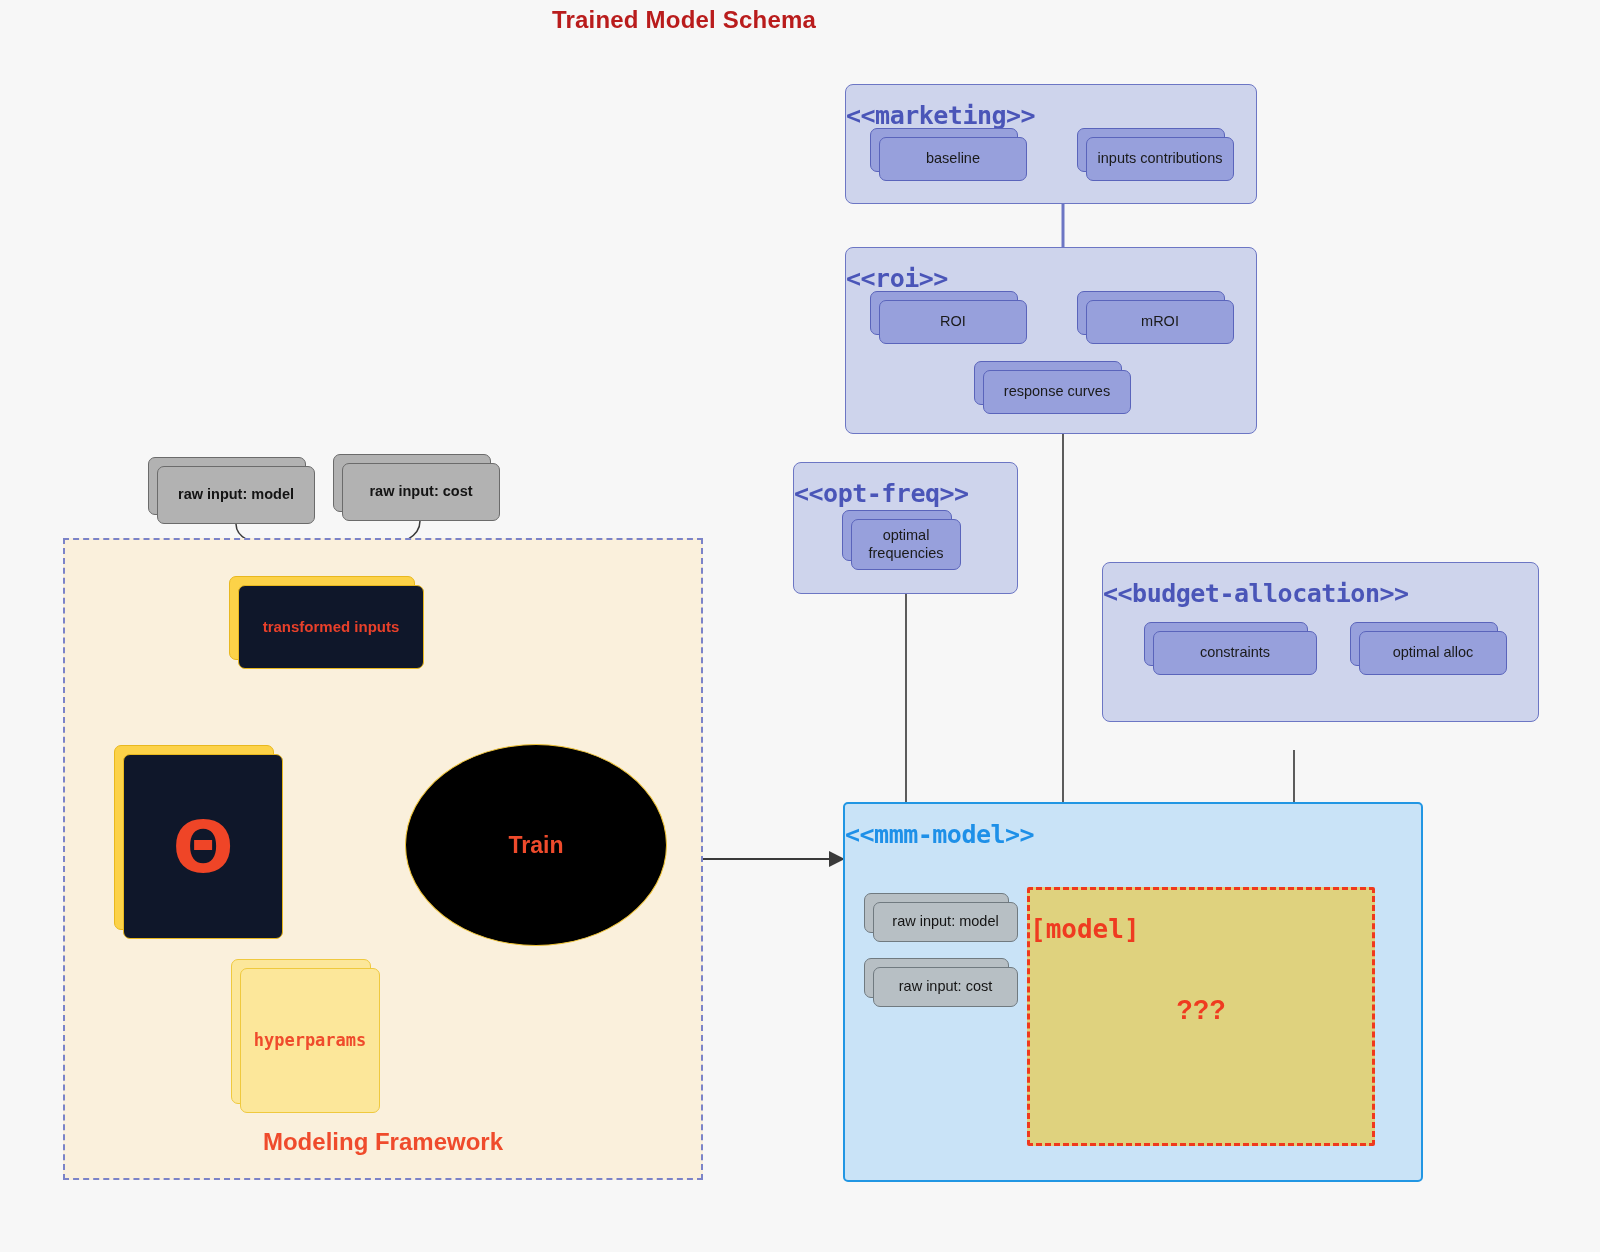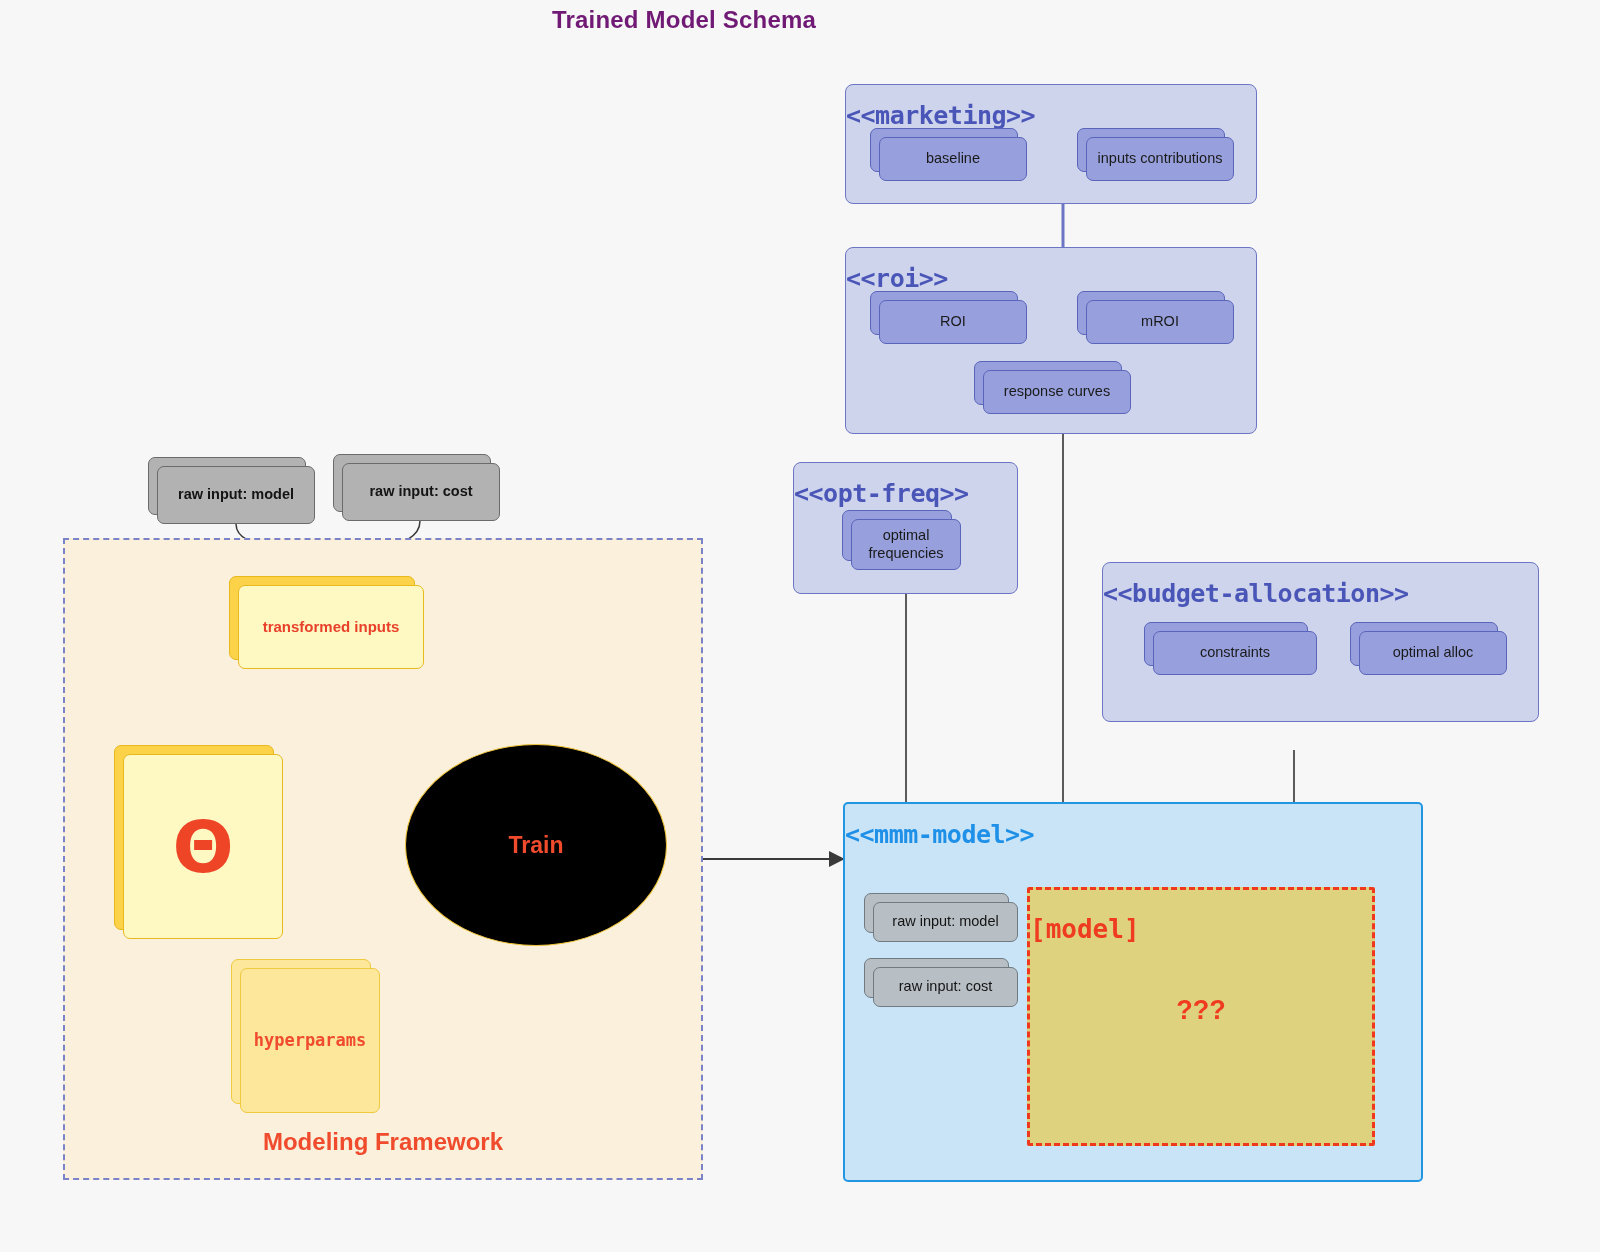--- a/index.html
+++ b/index.html
@@ -9,21 +9,21 @@
     font-family:"Liberation Sans", sans-serif;
     overflow:hidden;
     position:relative;
   }
   #canvas{position:absolute;inset:0;}
   svg.wires{position:absolute;left:0;top:0;width:1600px;height:1252px;pointer-events:none;}
 
   
   .page-title{
     position:absolute;left:0;top:6px;width:1368px;text-align:center;
-    font-size:24px;font-weight:bold;color:#701a75;letter-spacing:.2px;
+    font-size:24px;font-weight:bold;color:#b91c1c;letter-spacing:.2px;
   }
 
   
   .cluster{
     position:absolute;
     background:#ced4ec;
     border:1.6px solid #6c76c4;
     border-radius:8px;
     box-sizing:border-box;
   }
@@ -59,21 +59,21 @@
   
   .n-purple .shadow{background:#97a0dc;border:1.5px solid #5a64bb;}
   .n-purple .face{background:#97a0dc;border:1.5px solid #5a64bb;color:#1a1a1a;font-size:14.5px;}
   
   .n-grey .shadow{background:#b2b2b2;border:1.5px solid #6b6b6b;}
   .n-grey .face{background:#b2b2b2;border:1.5px solid #6b6b6b;color:#141414;font-size:14.5px;font-weight:bold;}
   .n-grey-sm .shadow{background:#b7bfc4;border:1.4px solid #707a80;}
   .n-grey-sm .face{background:#b7bfc4;border:1.4px solid #707a80;color:#141414;font-size:14.5px;font-weight:normal;}
   
   .n-yellow .shadow{background:#fcd248;border:1.7px solid #e8b81f;}
-  .n-yellow .face{background:#fef9c3;border:1.7px solid #e8b81f;color:#e8402a;font-size:15px;font-weight:bold;}
+  .n-yellow .face{background:#0f172a;border:1.7px solid #e8b81f;color:#e8402a;font-size:15px;font-weight:bold;}
   .n-yellow-pale .shadow{background:#fce79a;border:1.7px solid #efc93e;}
   .n-yellow-pale .face{background:#fce79a;border:1.7px solid #efc93e;color:#ef4b2c;}
 
   
   .framework{
     position:absolute;
     background:#faf0dc;
     border:2px dashed #7b83c8;
     box-sizing:border-box;
   }

